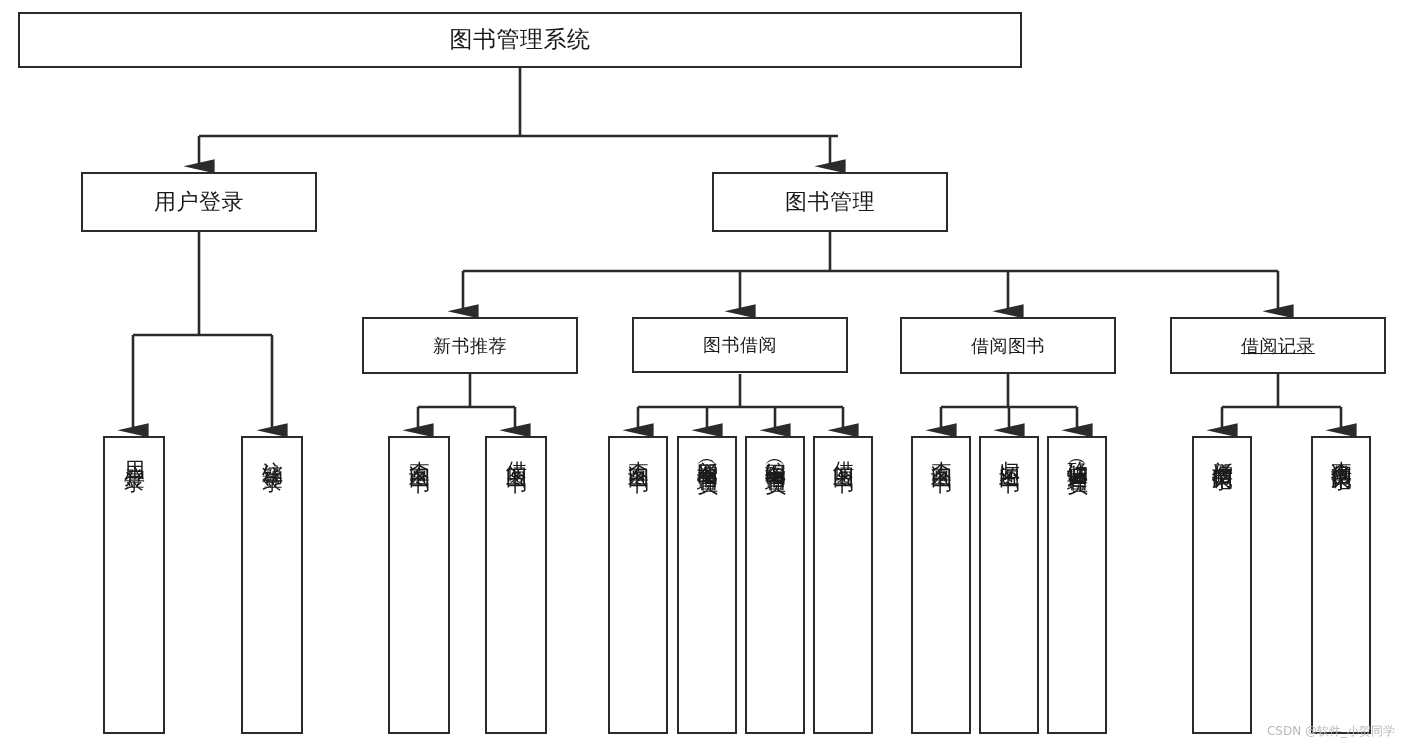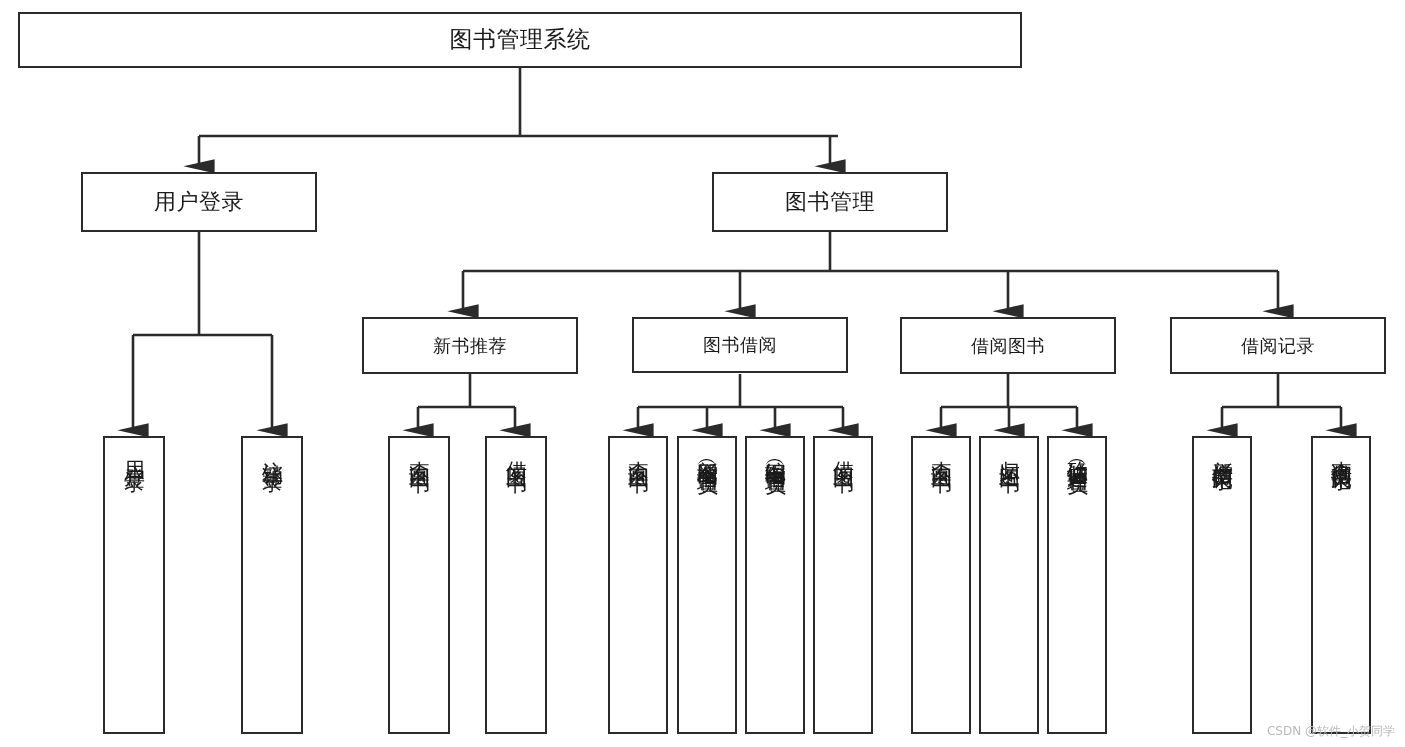--- a/index.html
+++ b/index.html
@@ -144,21 +144,21 @@
   </div>
 
   <div class="node level-3" style="left:632px; top:317px; width:216px; height:56px;">
     <span class="node-label">图书借阅</span>
   </div>
 
   <div class="node level-3" style="left:900px; top:317px; width:216px; height:57px;">
     <span class="node-label">借阅图书</span>
   </div>
 
-  <div class="node level-3" style="left:1170px; top:317px; width:216px; height:57px;">
+  <div class="node level-3" style="left:1170px; top:317px; width:216px; height:57px;text-decoration:underline;">
     <span class="node-label">借阅记录</span>
   </div>
 
   <div class="node leaf" style="left:103px; top:436px; width:62px; height:298px;">
     <span class="node-label">用户登录</span>
   </div>
 
   <div class="node leaf" style="left:241px; top:436px; width:62px; height:298px;">
     <span class="node-label">注销登录</span>
   </div>

